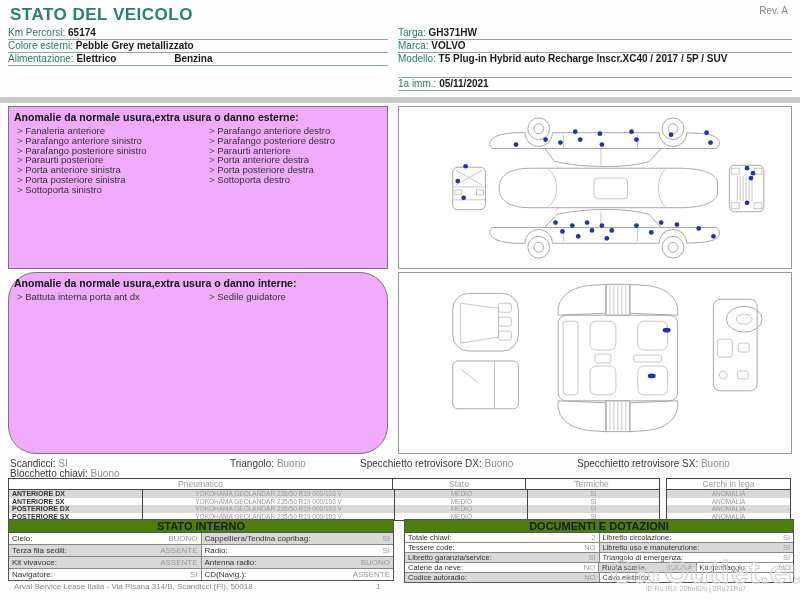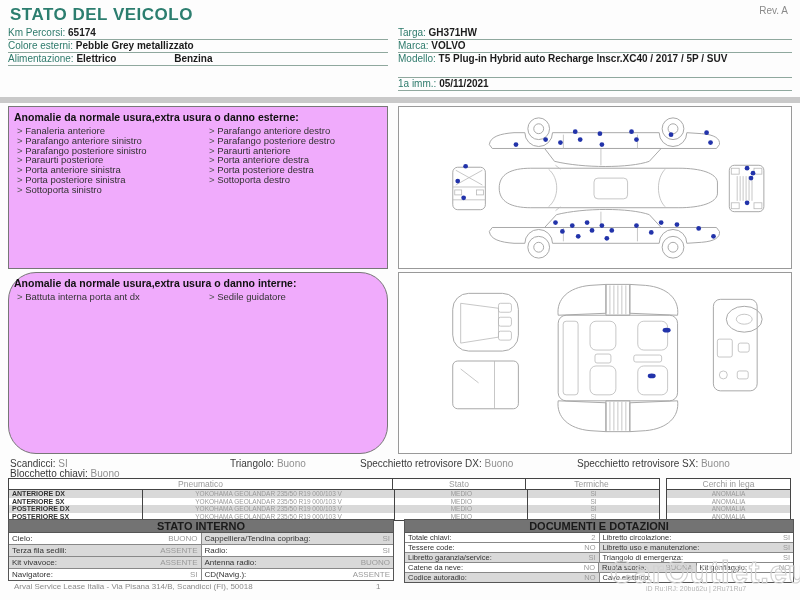--- a/index.html
+++ b/index.html
@@ -51,21 +51,21 @@
   .tc-sta{width:132px;color:#9a9a9a;text-align:center;border-right:1px solid #444;}
   .tc-ter{width:131px;color:#9a9a9a;text-align:center;}
   .tc-cer{width:100%;color:#9a9a9a;text-align:center;}
   .th-pn{width:383px;border-right:1px solid #444;}
   .th-st{width:132px;border-right:1px solid #444;}
   .th-te{width:131px;}
   
   .btable{position:absolute;top:519px;border:1px solid #555;background:#fff;}
   .bt-left{left:8px;width:384px;}
   .bt-right{left:404px;width:388px;}
-  .bhead{height:12px;line-height:12px;text-align:center;font-size:11px;font-weight:bold;color:#1a1a1a;background:#737373;border-bottom:1px solid #555;}
+  .bhead{height:12px;line-height:12px;text-align:center;font-size:11px;font-weight:bold;color:#1a1a1a;background:#4d7c0f;border-bottom:1px solid #555;}
   .brow{display:flex;border-bottom:1px solid #888;}
   .brow:last-child{border-bottom:none;}
   .bt-left .brow{height:11px;line-height:11px;font-size:8px;}
   .bt-right .brow{height:9px;line-height:9px;font-size:7.5px;}
   .bcell{display:flex;justify-content:space-between;padding:0 3px;overflow:hidden;white-space:nowrap;}
   .bcell+.bcell{border-left:1px solid #888;}
   .bt-left .bcell{width:186px;}
   .bt-right .bcell{width:188px;}
   .bt-right .bcell.q{width:91px;}
   .blabel{color:#333;}

